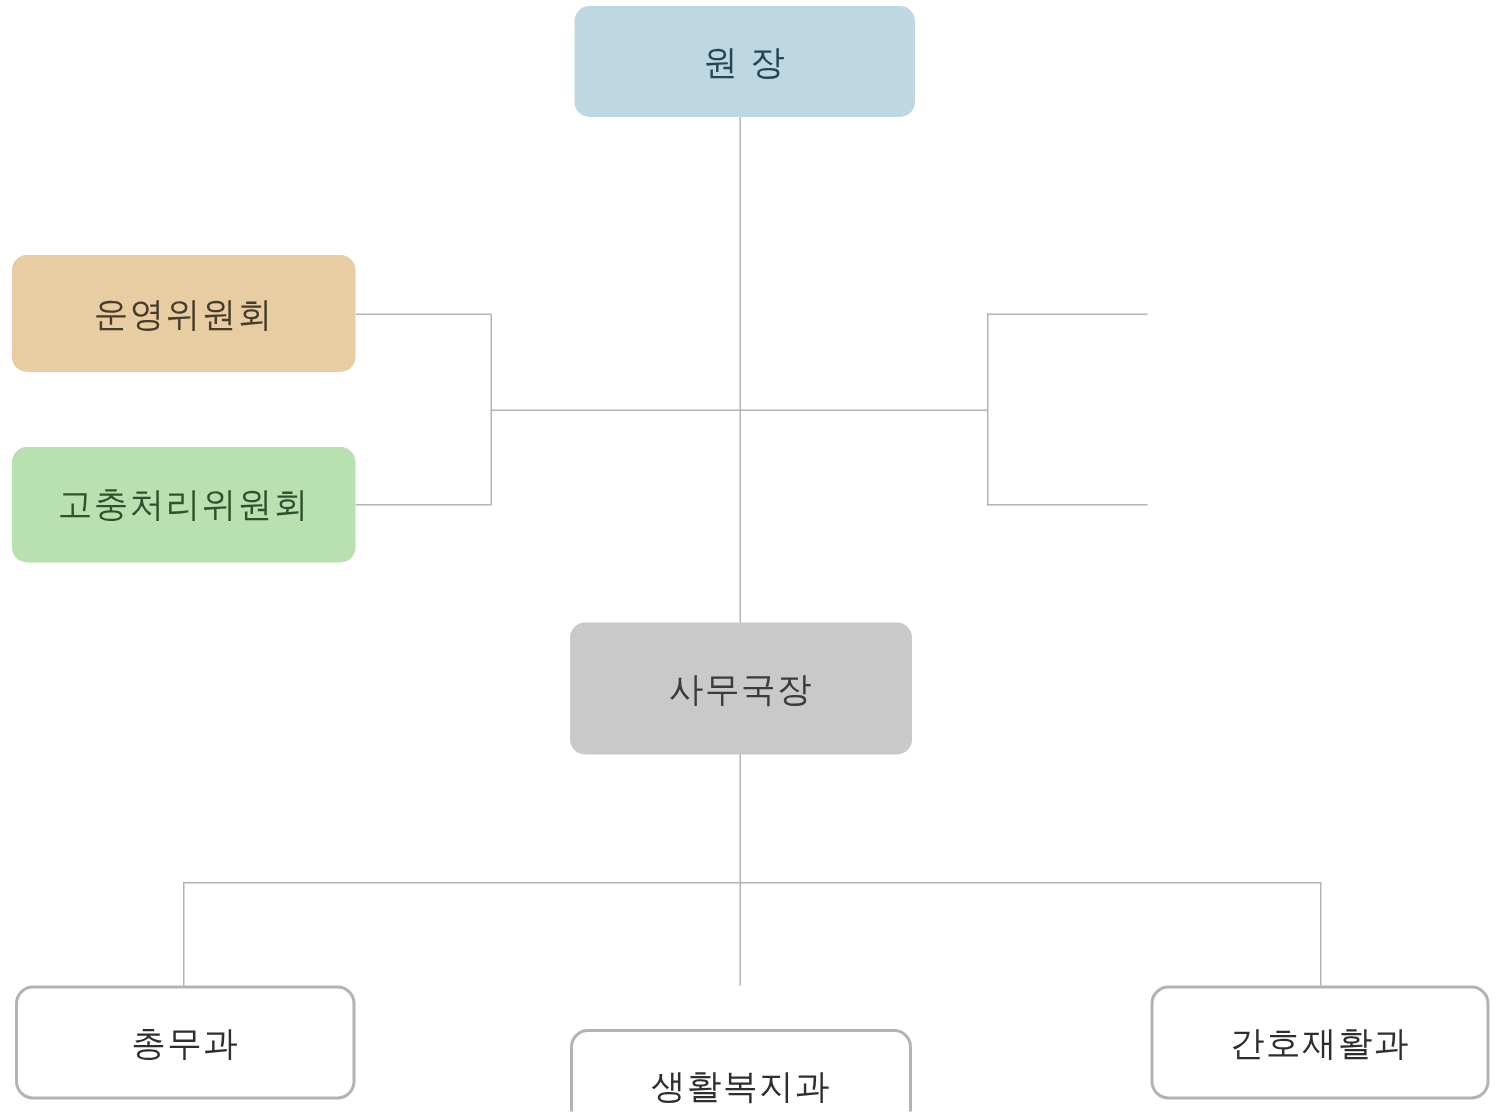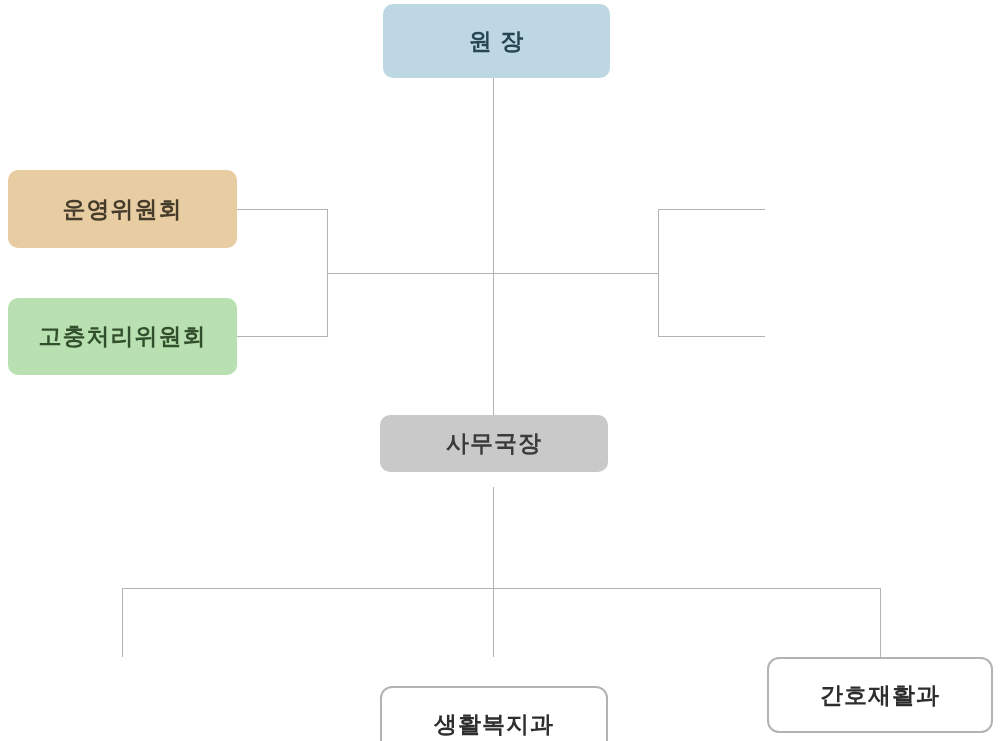--- a/index.html
+++ b/index.html
@@ -9,32 +9,32 @@
     width: 1000px; height: 741px; overflow: hidden;
   }
   .canvas {
     position: relative;
     width: 1000px; height: 741px;
     background: #ffffff;
   }
   .node {
     position: absolute;
     display: flex; align-items: center; justify-content: center;
-    font-weight: 700;
+    font-weight: 400;
     font-size: 23px;
     letter-spacing: 1px;
     border-radius: 10px;
     white-space: nowrap;
   }
   .node-director   { left: 383px; top: 4px;   width: 227px; height: 74px; background: #bed8e3; color: #274553; }
   .node-operating  { left: 8px;   top: 170px; width: 229px; height: 78px; background: #e9cda2; color: #453c2b; }
   .node-grievance  { left: 8px;   top: 298px; width: 229px; height: 77px; background: #b8e0b1; color: #33502e; }
   .node-personnel  { left: 765px; top: 170px; width: 230px; height: 78px; background: #e9cda2; color: #453c2b; }
   .node-labor      { left: 765px; top: 298px; width: 230px; height: 77px; background: #e9cda2; color: #453c2b; }
-  .node-secretary  { left: 380px; top: 415px; width: 228px; height: 57px; background: #c9c9c9; color: #3b3b3b; }
+  .node-secretary  { left: 380px; top: 415px; width: 228px; height: 88px; background: #c9c9c9; color: #3b3b3b; }
   .node-dept {
     background: #ffffff; color: #2e2e2e;
     border: 2px solid #b3b3b3; border-radius: 12px;
   }
   .node-dept1 { left: 10px;  top: 657px; width: 227px; height: 76px; }
   .node-dept2 { left: 380px; top: 657px; width: 228px; height: 76px; margin-top: 29px; }
   .node-dept3 { left: 767px; top: 657px; width: 226px; height: 76px; }
   .line { position: absolute; background: #b3b3b3; }
   
   .l1  { left: 493px; top: 78px;  width: 1px;   height: 337px; }
@@ -77,18 +77,19 @@
   <div class="node node-director">원 장</div>
 
   <div class="node node-operating">운영위원회</div>
 
   <div class="node node-grievance">고충처리위원회</div>
 
 
 
   <div class="node node-secretary">사무국장</div>
 
+  <div class="node node-dept node-dept1">총무과</div>
 
   <div class="node node-dept node-dept2">생활복지과</div>
 
   <div class="node node-dept node-dept3">간호재활과</div>
 
 </div>
 
 </body></html>

